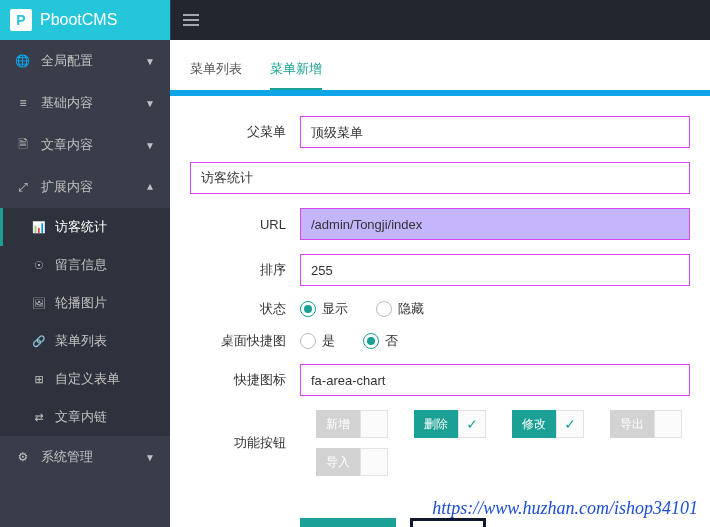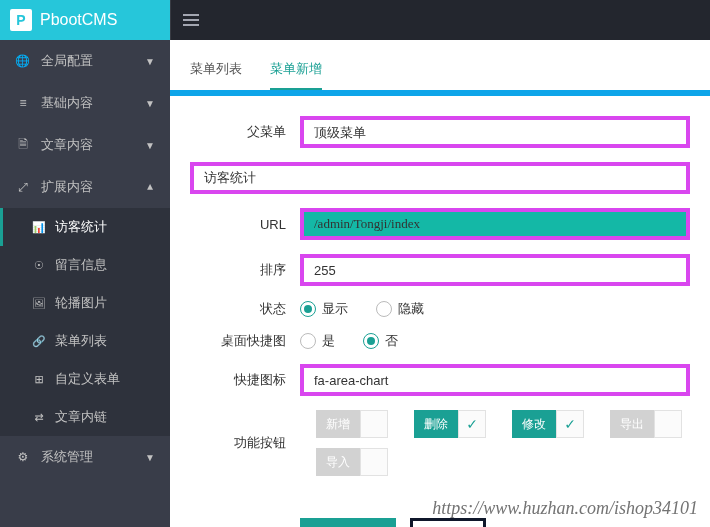--- a/index.html
+++ b/index.html
@@ -21,38 +21,38 @@
 .side-sub.active { color: #fff; border-left-color: #1aa094; background: #2e323c; }
 .side-sub .sub-icon { width: 16px; margin-right: 8px; display: inline-flex; justify-content: center; font-size: 11px; }
 .main { flex: 1; background: #fff; overflow-y: auto; padding: 0; }
 .tabs { display: flex; border-bottom: 6px solid #0ea5e9; padding: 20px 32px 0 20px; gap: 28px; }
 .tab { padding-bottom: 10px; cursor: pointer; color: #555; font-size: 13px; border-bottom: 2px solid transparent; }
 .tab.active { color: #1aa094; border-bottom-color: #1aa094; }
 .form { padding: 20px 20px 20px 20px; }
 .row { display: flex; align-items: center; margin-bottom: 14px; }
 .row label { width: 110px; text-align: right; padding-right: 14px; color: #333; font-size: 13px; }
 .row .control { flex: 1; display: flex; align-items: center; gap: 10px; flex-wrap: wrap; }
-.text-input, .select-input { height: 32px; border: 4px solid #d946ef; padding: 0 10px; font-size: 13px; color: #333; width: 100%; background: #fff; }
-.text-input.url { background: #14b8a6; font-family: Liberation Serif, serif; }
+.text-input, .select-input { height: 32px; border: 1px solid #d946ef; padding: 0 10px; font-size: 13px; color: #333; width: 100%; background: #fff; }
+.text-input.url { background: #c4b5fd; }
 .select-input { appearance: none; }
 .radio { display: inline-flex; align-items: center; gap: 6px; cursor: pointer; font-size: 13px; color: #333; margin-right: 18px; }
 .radio-circle { width: 16px; height: 16px; border: 1px solid #bbb; border-radius: 50%; display: inline-flex; align-items: center; justify-content: center; }
 .radio.checked .radio-circle { border-color: #1aa094; }
 .radio.checked .radio-circle::after { content: ""; width: 8px; height: 8px; background: #1aa094; border-radius: 50%; }
 .switch-group { display: flex; gap: 12px; flex-wrap: wrap; }
 .switch-item { display: flex; align-items: center; margin-left: 16px; }
 .switch-label { height: 28px; padding: 0 10px; background: #d2d2d2; color: #fff; font-size: 12px; display: flex; align-items: center; }
 .switch-label.on { background: #1aa094; }
 .switch-box { width: 28px; height: 28px; border: 1px solid #e2e2e2; background: #fbfbfb; display: flex; align-items: center; justify-content: center; color: #c2c2c2; font-size: 14px; }
 .switch-box.checked { color: #1aa094; }
 .btns { display: flex; gap: 14px; padding-left: 110px; margin-top: 16px; }
 .btn { height: 36px; padding: 0 22px; border: none; font-size: 13px; cursor: pointer; margin-top: 26px; }
 .btn-primary { background: #1aa094; color: #fff; }
 .btn-default { background: #fff; color: #555; border: 3px solid #0f172a; }
-.watermark { position: fixed; bottom: 8px; right: 12px; color: #737373; font-size: 18px; font-style: italic; font-family: serif; pointer-events: none; }
+.watermark { position: fixed; bottom: 8px; right: 12px; color: #1d4ed8; font-size: 18px; font-style: italic; font-family: serif; pointer-events: none; }
 .up { transform: rotate(180deg); display: inline-block; }
 </style>
 </head>
 <body>
 
 <div class="topbar">
   <div class="logo">
     <span class="logo-icon">P</span>
     <span>PbootCMS</span>
   </div>

